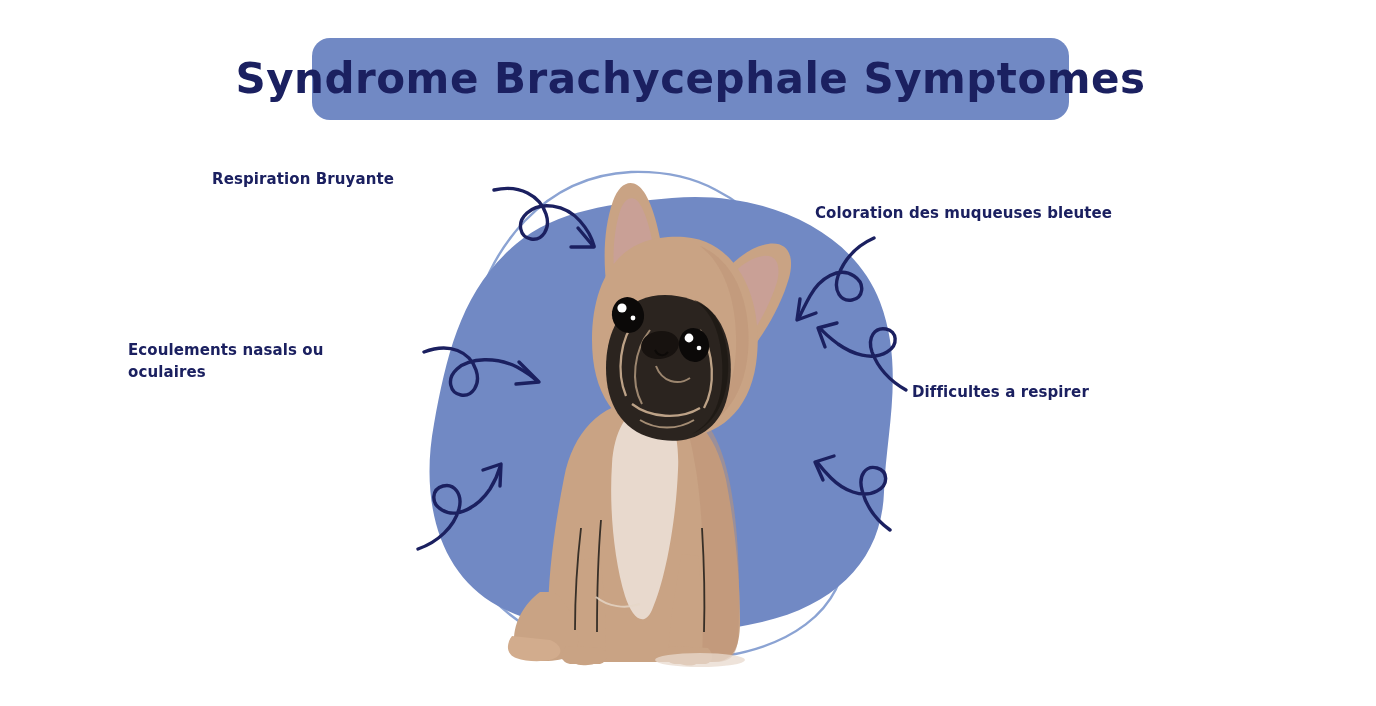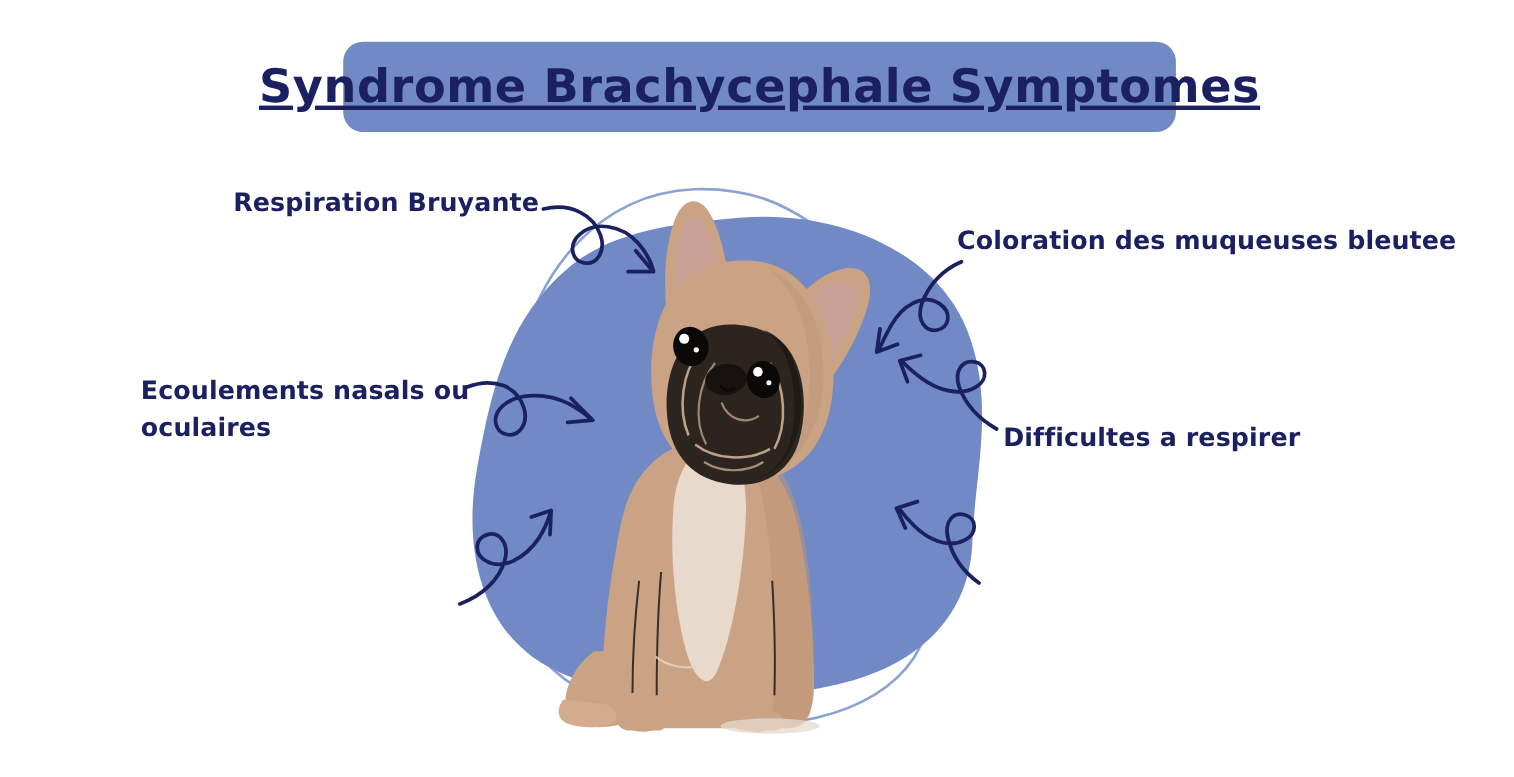--- a/index.html
+++ b/index.html
@@ -36,38 +36,37 @@
     justify-content: center;
   }
   .title-text {
     color: #1b2060;
     font-family: "DejaVu Sans", sans-serif;
     font-size: 42px;
     font-weight: 700;
     letter-spacing: 0.5px;
     white-space: nowrap;
     line-height: 1;
-    text-decoration: underline;
   }
 
   
   .label {
     position: absolute;
     color: #1b2060;
     font-family: "DejaVu Sans", sans-serif;
-    font-size: 23px;
+    font-size: 15px;
     font-weight: 700;
     line-height: 1.45;
     white-space: pre-line;
     letter-spacing: 0.1px;
   }
   .label-respiration   { left: 212px; top: 169px; }
   .label-ecoulements   { left: 128px; top: 340px; width: 300px; }
   .label-ronflements   { left: 256px; top: 535px; }
-  .label-coloration    { left: 870px; top: 203px; }
+  .label-coloration    { left: 815px; top: 203px; }
   .label-difficultes   { left: 912px; top: 382px; text-align: right; }
   .label-intolerance   { left: 894px; top: 527px; }
 
   
   .art-layer {
     position: absolute;
     left: 0;
     top: 0;
     width: 1376px;
     height: 706px;

